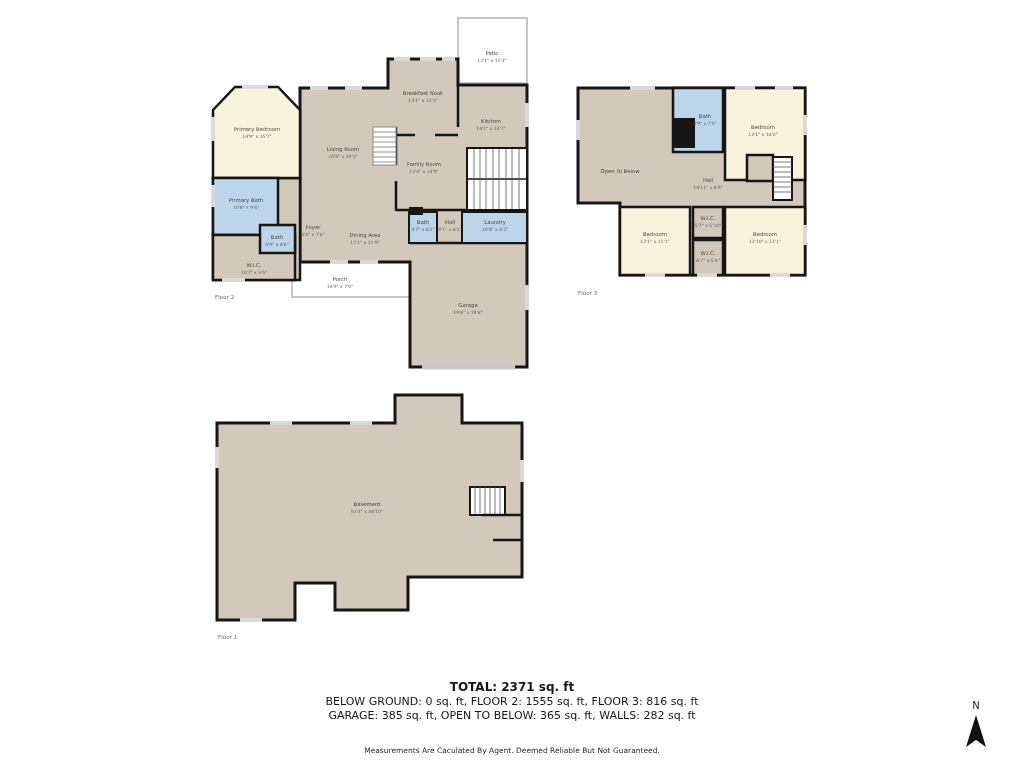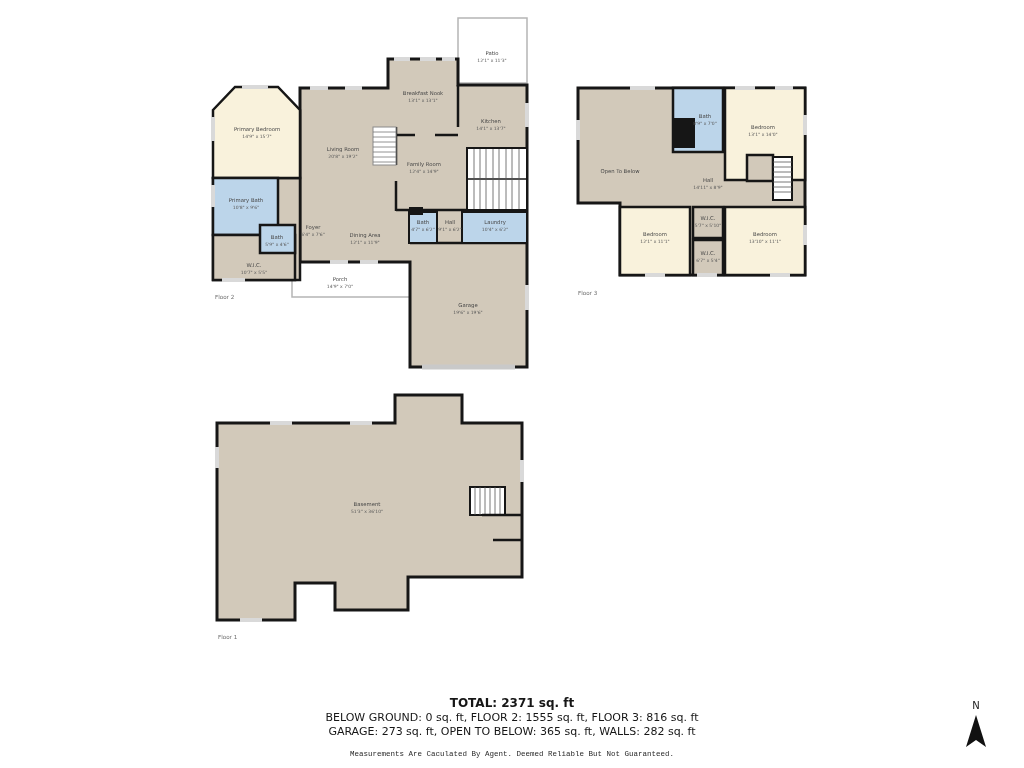--- a/index.html
+++ b/index.html
@@ -4,24 +4,24 @@
 <style>
   html,body{margin:0;padding:0;background:#ffffff;}
   #canvas{position:relative;width:1024px;height:768px;background:#ffffff;overflow:hidden;
           font-family:"DejaVu Sans", sans-serif;}
   .plan{position:absolute;}
   svg text{font-family:"DejaVu Sans", sans-serif;fill:#474747;}
   .room-name{font-size:5.3px;}
   .room-dims{font-size:4.5px;fill:#5a5a5a;}
   .floor-label{font-size:5.6px;fill:#6a6a6a;}
   .mid{text-anchor:middle;}
-  .summary{position:absolute;left:0;right:0;top:696px;text-align:center;color:#161616;}
+  .summary{position:absolute;left:0;right:0;top:680px;text-align:center;color:#161616;}
   .summary .total{font-size:12px;font-weight:bold;margin:0 0 1px 0;}
   .summary .line{font-size:11px;line-height:13.5px;margin:0;text-align:center;}
-  .summary .disclaimer{font-size:7.5px;margin-top:12px;color:#2a2a2a;font-family:Liberation Mono, monospace;}
+  .summary .disclaimer{font-size:7.5px;margin-top:24px;color:#2a2a2a;}
   .compass{position:absolute;left:956px;top:700px;width:40px;text-align:center;color:#161616;}
   .compass .n{font-size:10px;margin-bottom:2px;}
 </style>
 </head>
 <body>
 
 <div id="canvas">
 
   <svg class="plan" style="left:210px;top:15px;" width="320" height="357" viewBox="0 0 320 357">
 
@@ -202,21 +202,21 @@
       <line x1="30" y1="230" x2="52" y2="230"></line>
     </g>
     <text class="room-name mid" x="157" y="116">Basement</text>
     <text class="room-dims mid" x="157" y="123">51'3" x 36'10"</text>
     <text class="floor-label" x="8" y="249">Floor 1</text>
   </svg>
 
   <div class="summary">
     <p class="total">TOTAL: 2371 sq. ft</p>
     <p class="line">BELOW GROUND: 0 sq. ft, FLOOR 2: 1555 sq. ft, FLOOR 3: 816 sq. ft</p>
-    <p class="line">GARAGE: 273 sq. ft, OPEN TO BELOW: 365 sq. ft, WALLS: 282 sq. ft</p>
+    <p class="line">GARAGE: 385 sq. ft, OPEN TO BELOW: 365 sq. ft, WALLS: 282 sq. ft</p>
     <p class="disclaimer">Measurements Are Caculated By Agent. Deemed Reliable But Not Guaranteed.</p>
   </div>
 
   <div class="compass">
     <div class="n">N</div>
     <svg width="24" height="36" viewBox="0 0 24 36">
       <polygon points="12,2 22,34 12,27 2,34" fill="#111111"></polygon>
     </svg>
   </div>
 

